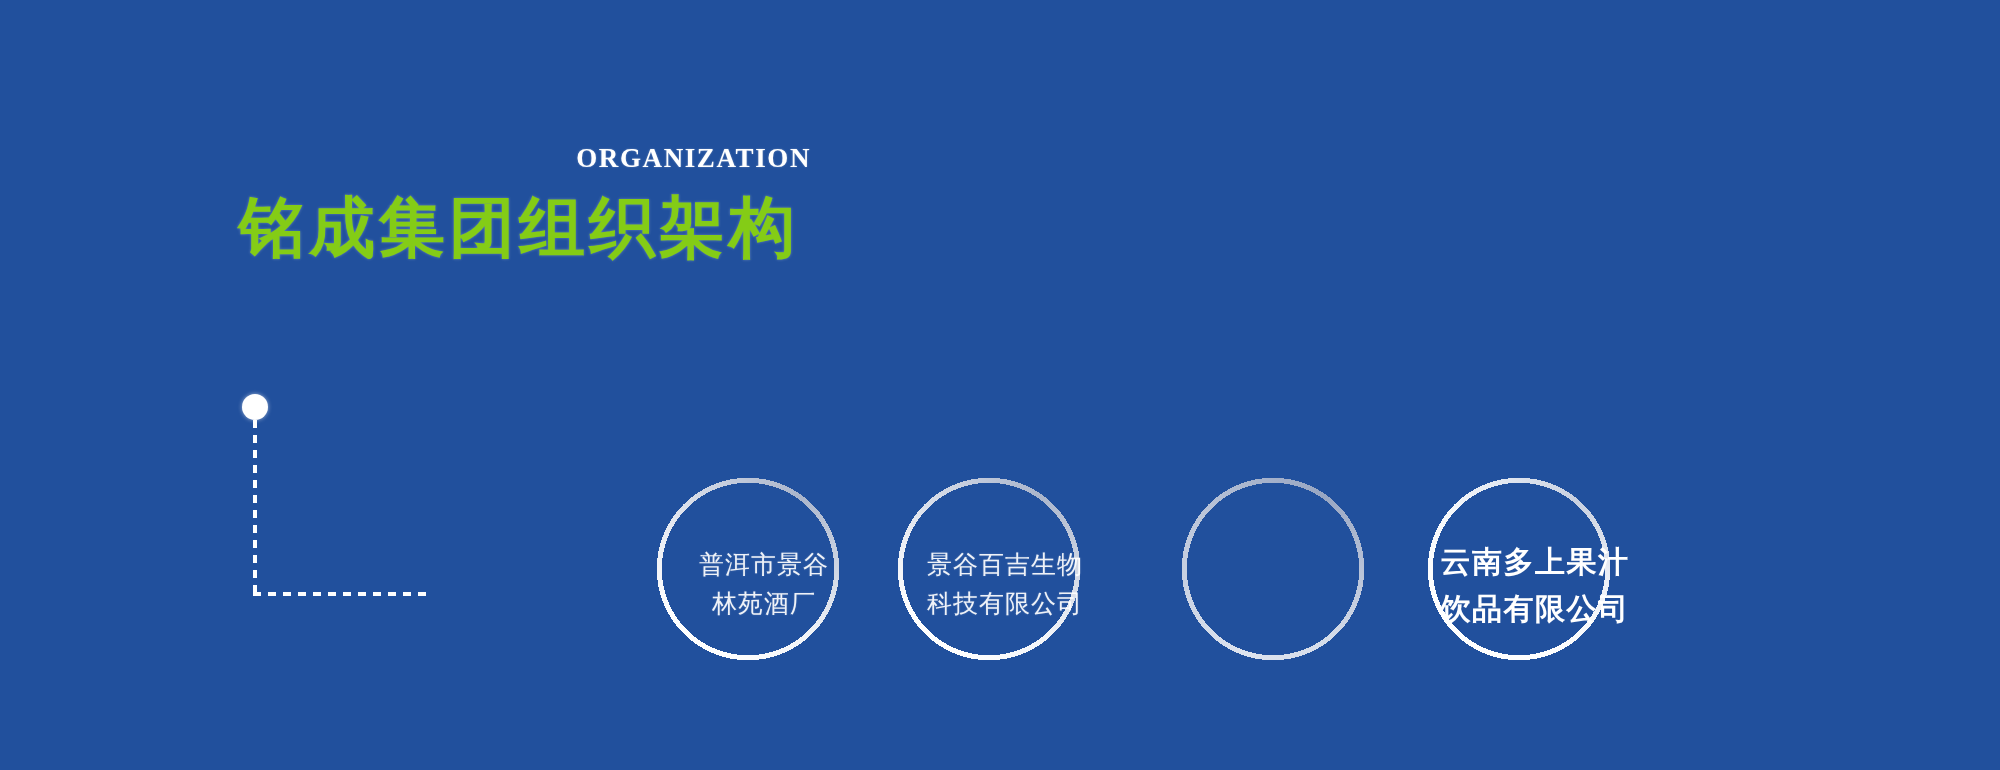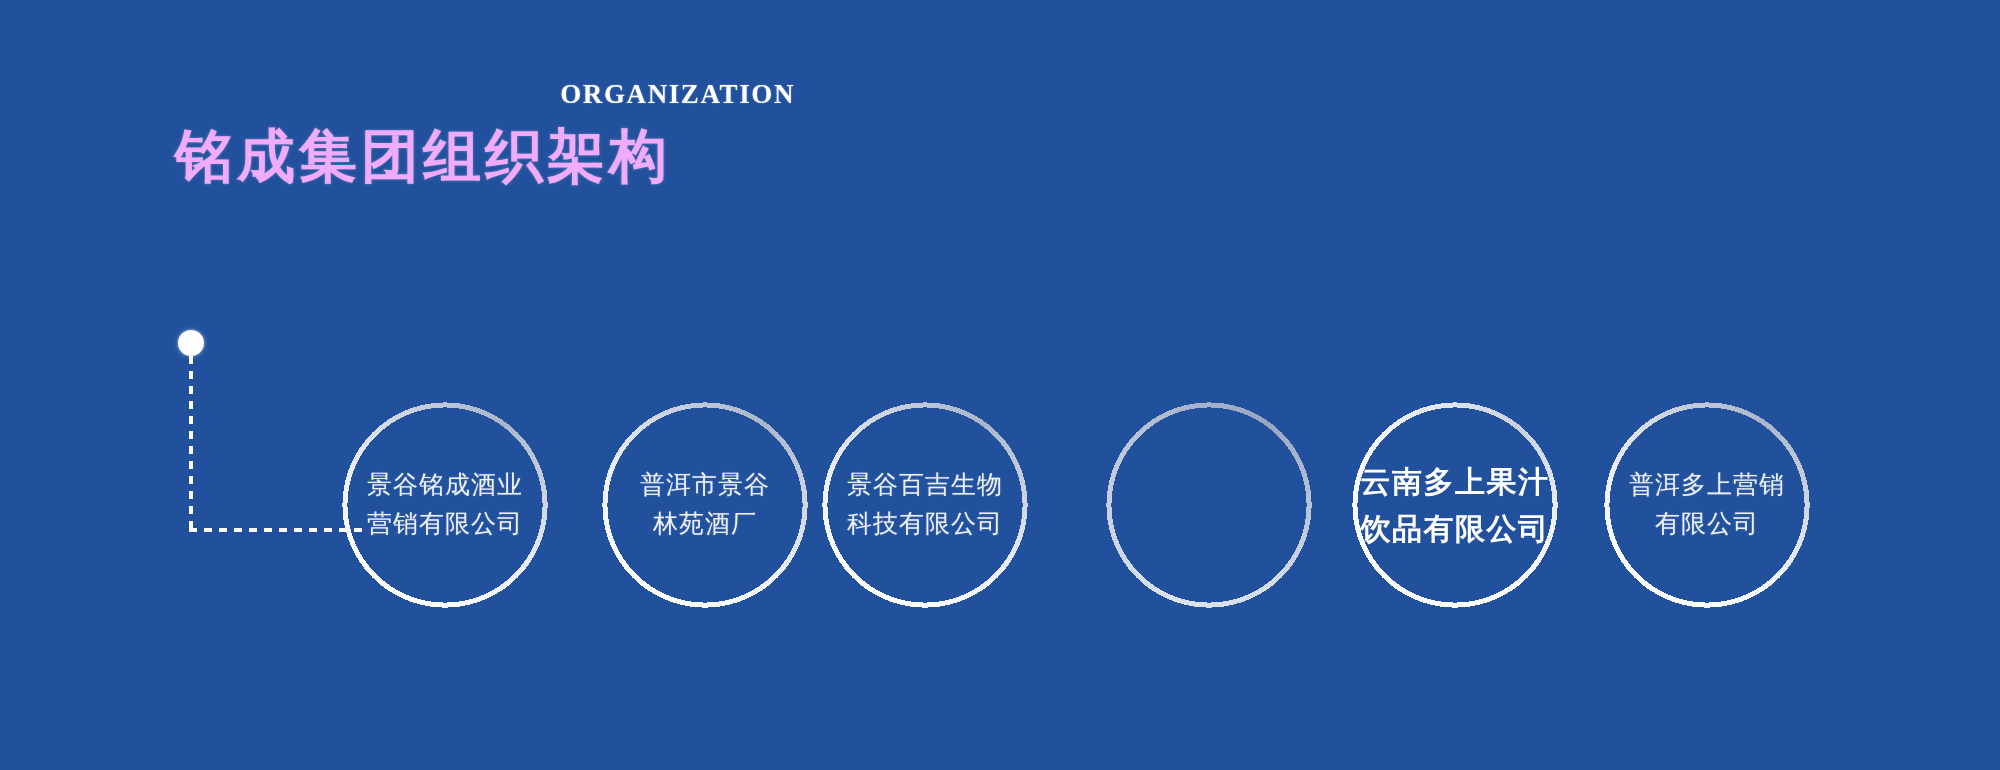--- a/index.html
+++ b/index.html
@@ -1,16 +1,16 @@
 <!DOCTYPE html>
 <html><head>
 <meta charset="utf-8">
 <title>Organization Structure</title>
 <style>
-  * { box-sizing: border-box; margin: 0; padding: 0; }
+  * { box-sizing: border-box; margin: 16px; padding: 0; }
 
   html, body {
     width: 2000px;
     height: 770px;
     overflow: hidden;
   }
 
   body {
     background: #21509D;
     font-family: "Liberation Sans", "DejaVu Sans", sans-serif;
@@ -33,24 +33,24 @@
     font-size: 27px;
     letter-spacing: 1.6px;
     line-height: 1.22;
     text-shadow: 0 0 2px rgba(255,255,255,0.35);
   }
 
   .eyebrow .line2 { display: block; }
 
   .title-cn {
     margin-top: 14px;
-    color: #f0abfc;
+    color: #84cc16;
     font-family: "Liberation Serif", "DejaVu Serif", serif;
     font-weight: bold;
-    font-size: 58px;
+    font-size: 66px;
     letter-spacing: 4px;
     line-height: 1.12;
     white-space: nowrap;
     text-shadow: 0 0 3px rgba(255,255,255,0.30);
   }
 
   
   .connector {
     position: absolute;
     left: 168px;
@@ -199,21 +199,21 @@
         #dde3ee 160deg,
         #c8d0e0 200deg,
         #eef1f7 260deg,
         #ffffff 320deg,
         #ffffff 360deg
       );
   }
 
   
   .n1 { left: 300px;  z-index: 16; }
-  .n2 { left: 560px;  z-index: 15; }
+  .n2 { left: 539px;  z-index: 15; }
   .n3 { left: 780px;  z-index: 14; }
   .n4 { left: 1064px; z-index: 13; }
   .n5 { left: 1310px; z-index: 18; }
   .n6 { left: 1562px; z-index: 12; }
 </style>
 </head>
 <body>
 
 <div class="header">
   <div class="eyebrow">
@@ -223,25 +223,20 @@
 </div>
 
 <div class="connector">
   <div class="connector-dot"></div>
   <div class="connector-vline"></div>
   <div class="connector-hline"></div>
 </div>
 
 <div class="circles">
 
-  <div class="node n1">
-    <div class="ring"></div>
-    <div class="node-label">景谷铭成酒业
-营销有限公司</div>
-  </div>
 
   <div class="node n2">
     <div class="ring"></div>
     <div class="node-label">普洱市景谷
 林苑酒厂</div>
   </div>
 
   <div class="node n3">
     <div class="ring"></div>
     <div class="node-label">景谷百吉生物
@@ -251,19 +246,14 @@
   <div class="node n4 dim">
     <div class="ring"></div>
   </div>
 
   <div class="node n5 emphasis">
     <div class="ring"></div>
     <div class="node-label">云南多上果汁
 饮品有限公司</div>
   </div>
 
-  <div class="node n6">
-    <div class="ring"></div>
-    <div class="node-label">普洱多上营销
-有限公司</div>
-  </div>
 
 </div>
 
 </body></html>

